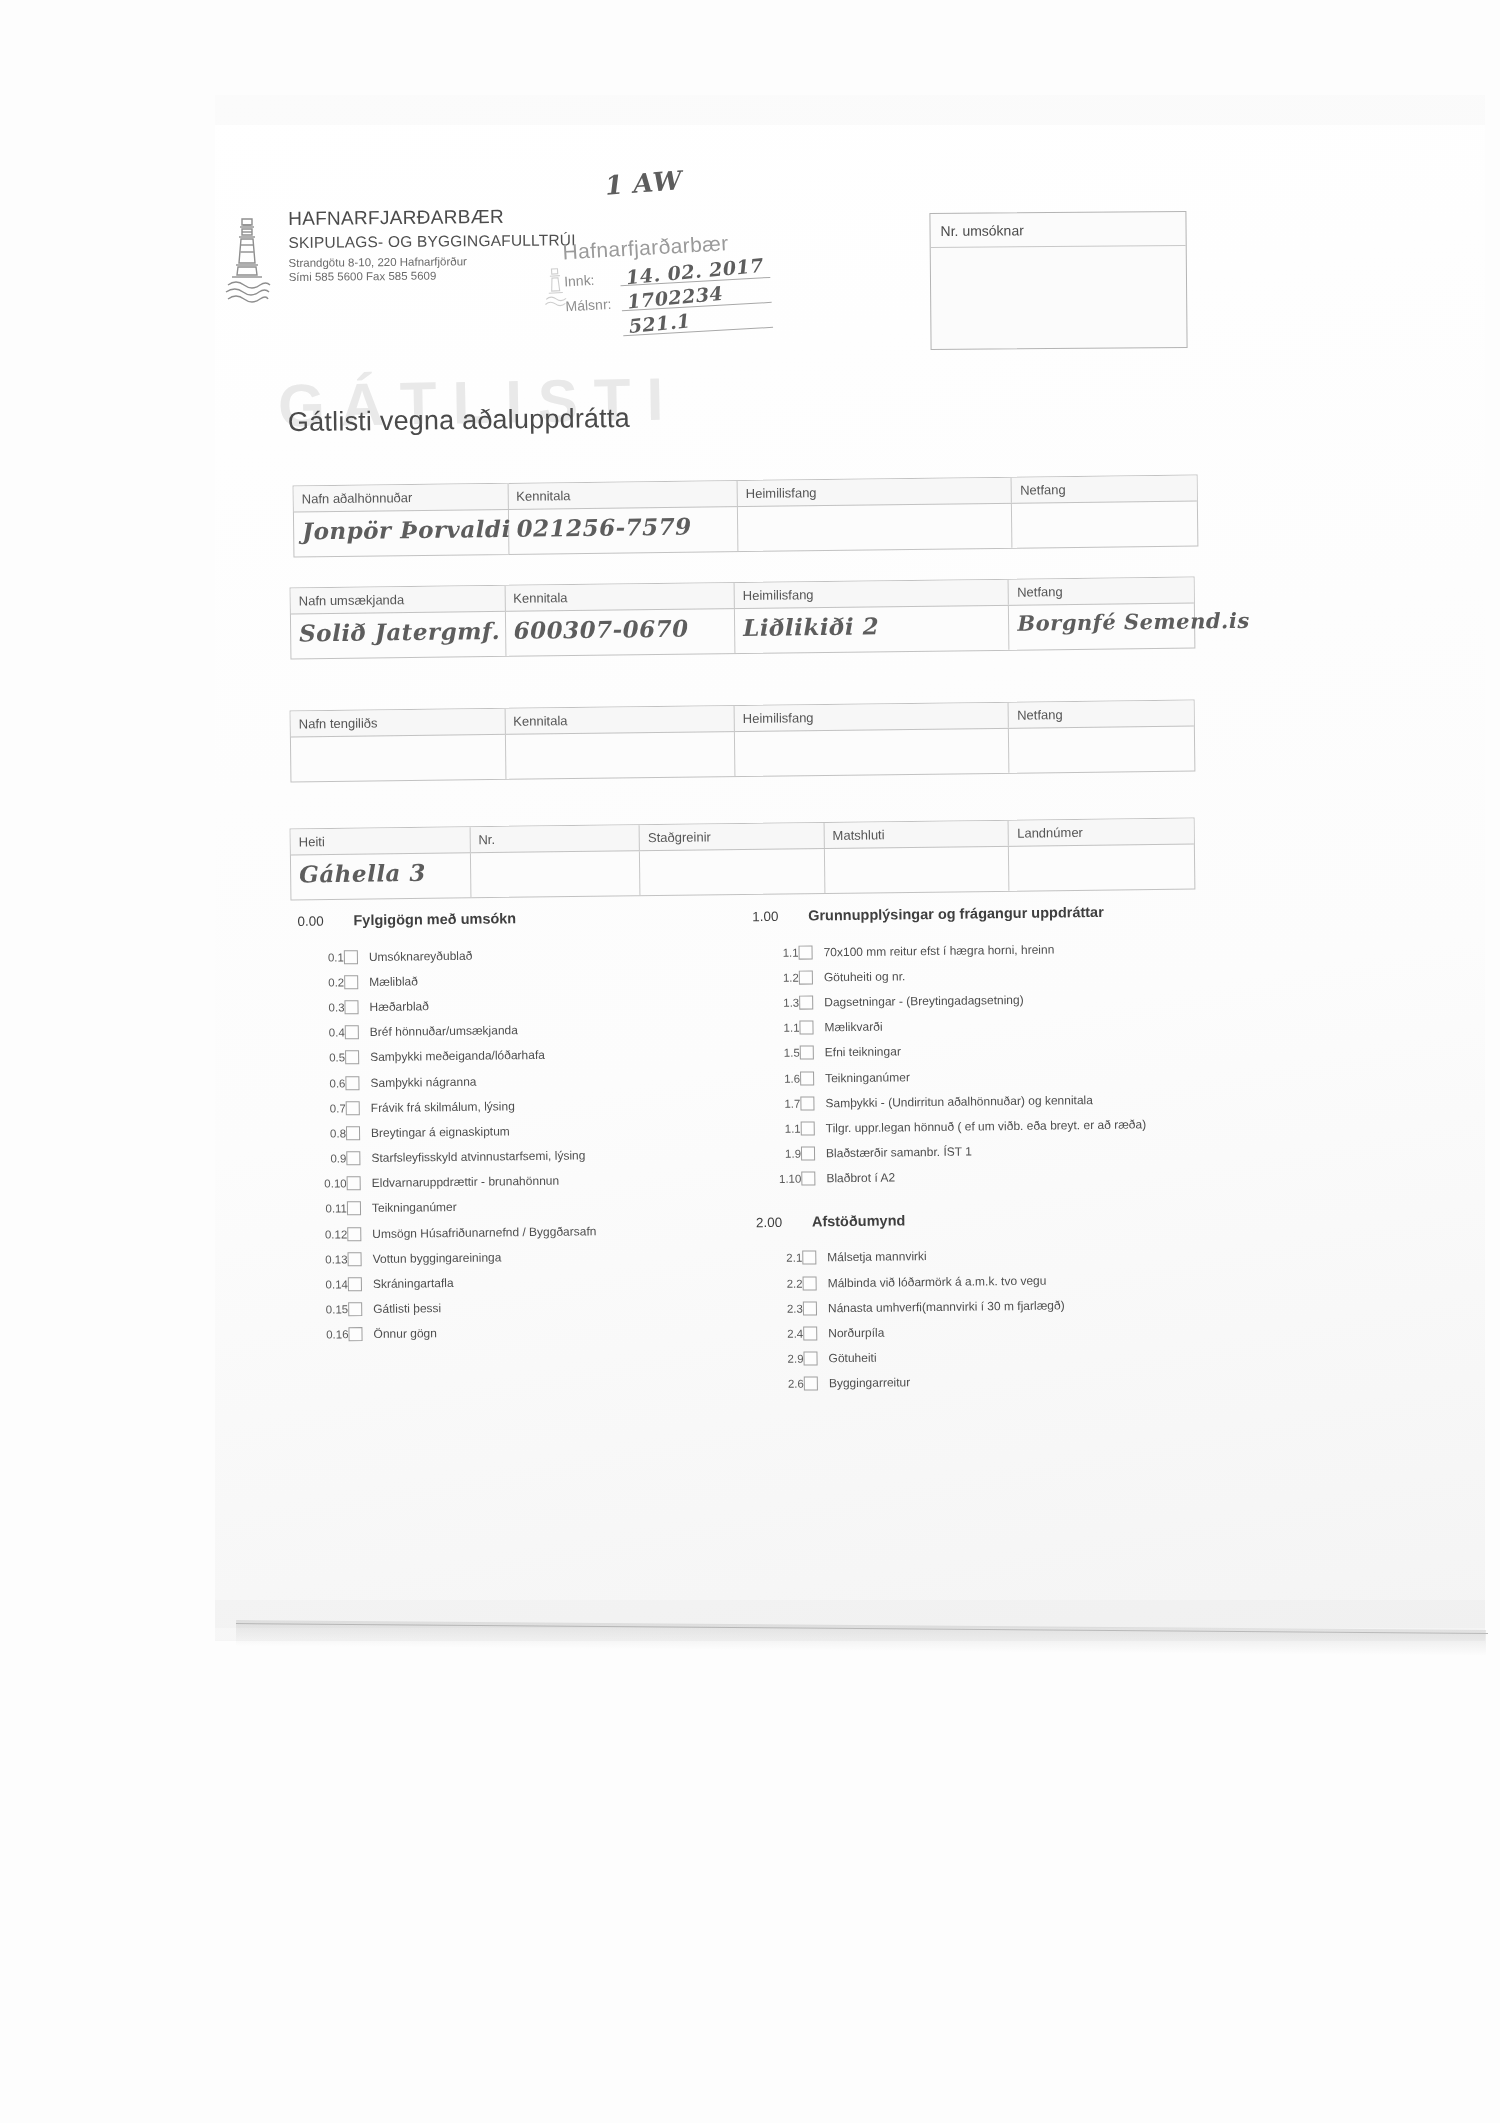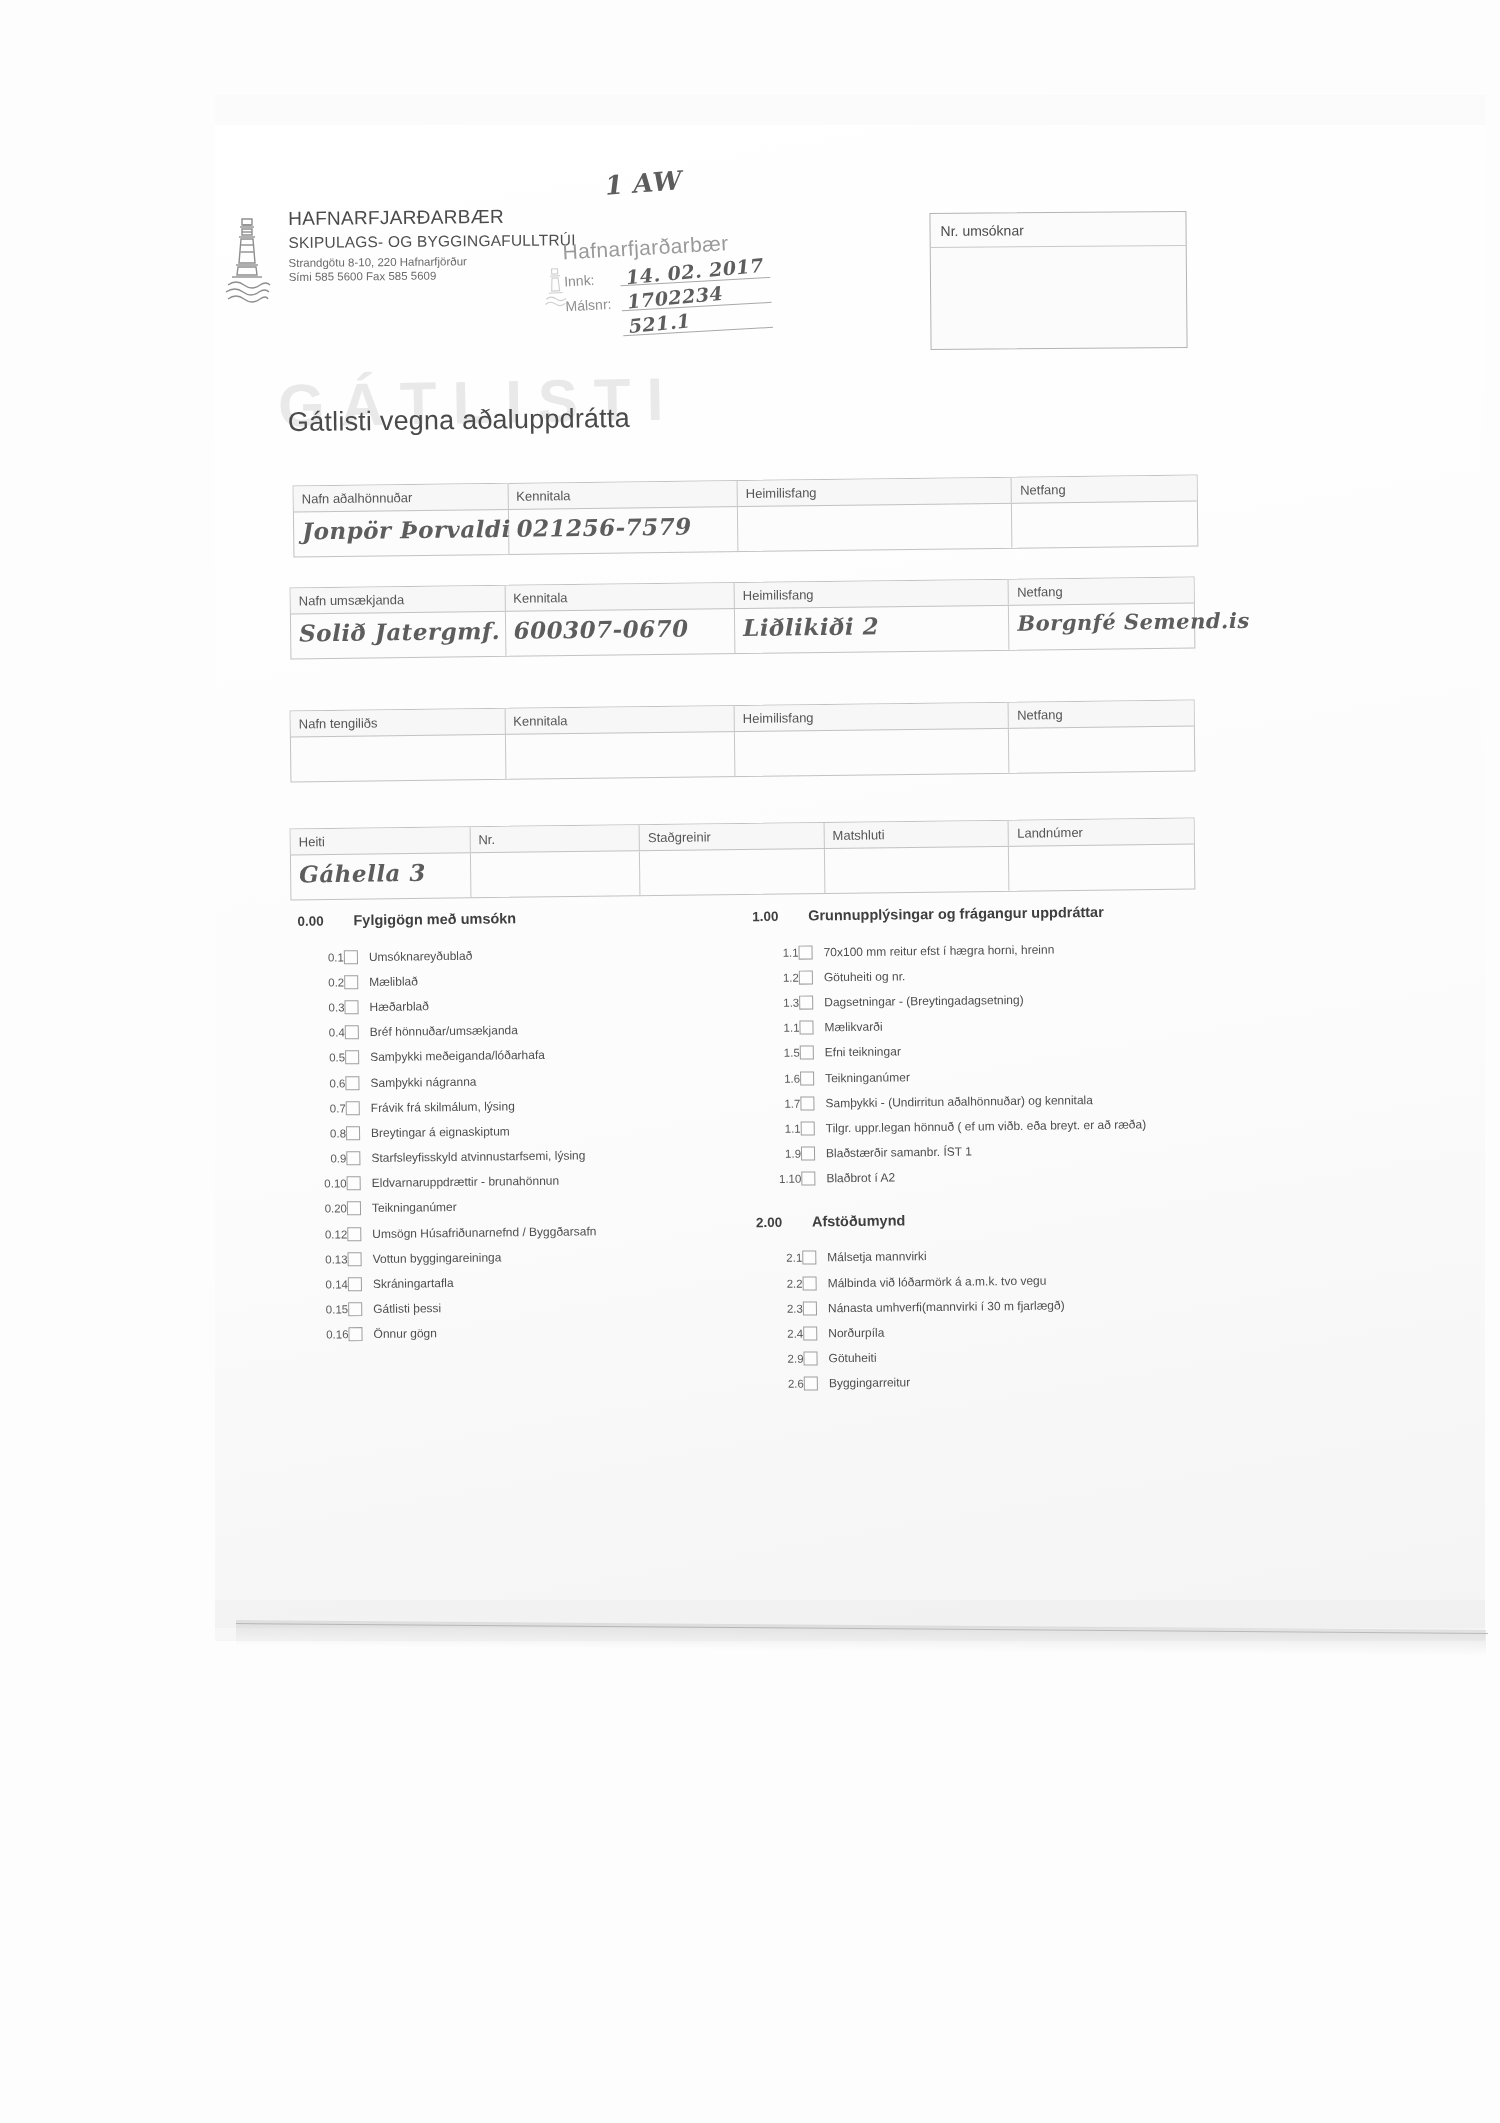--- a/index.html
+++ b/index.html
@@ -249,21 +249,21 @@
     transform: rotate(-0.7deg);
   }
   .sec-head {
     display: flex;
     align-items: baseline;
     margin-bottom: 16px;
   }
   .sec-num {
     width: 56px;
     font-size: 13.5px;
-    font-weight: bold;
+    font-weight: normal;
     color: #3f3f3f;
   }
   .sec-title {
     font-size: 14.5px;
     font-weight: bold;
     color: #3f3f3f;
   }
   .item {
     display: flex;
     align-items: center;
@@ -513,21 +513,21 @@
         <span class="num">0.9</span>
         <span class="box"></span>
         <span class="lbl">Starfsleyfisskyld atvinnustarfsemi, lýsing</span>
       </div>
       <div class="item">
         <span class="num">0.10</span>
         <span class="box"></span>
         <span class="lbl">Eldvarnaruppdrættir - brunahönnun</span>
       </div>
       <div class="item">
-        <span class="num">0.20</span>
+        <span class="num">0.11</span>
         <span class="box"></span>
         <span class="lbl">Teikninganúmer</span>
       </div>
       <div class="item">
         <span class="num">0.12</span>
         <span class="box"></span>
         <span class="lbl">Umsögn Húsafriðunarnefnd / Byggðarsafn</span>
       </div>
       <div class="item">
         <span class="num">0.13</span>

